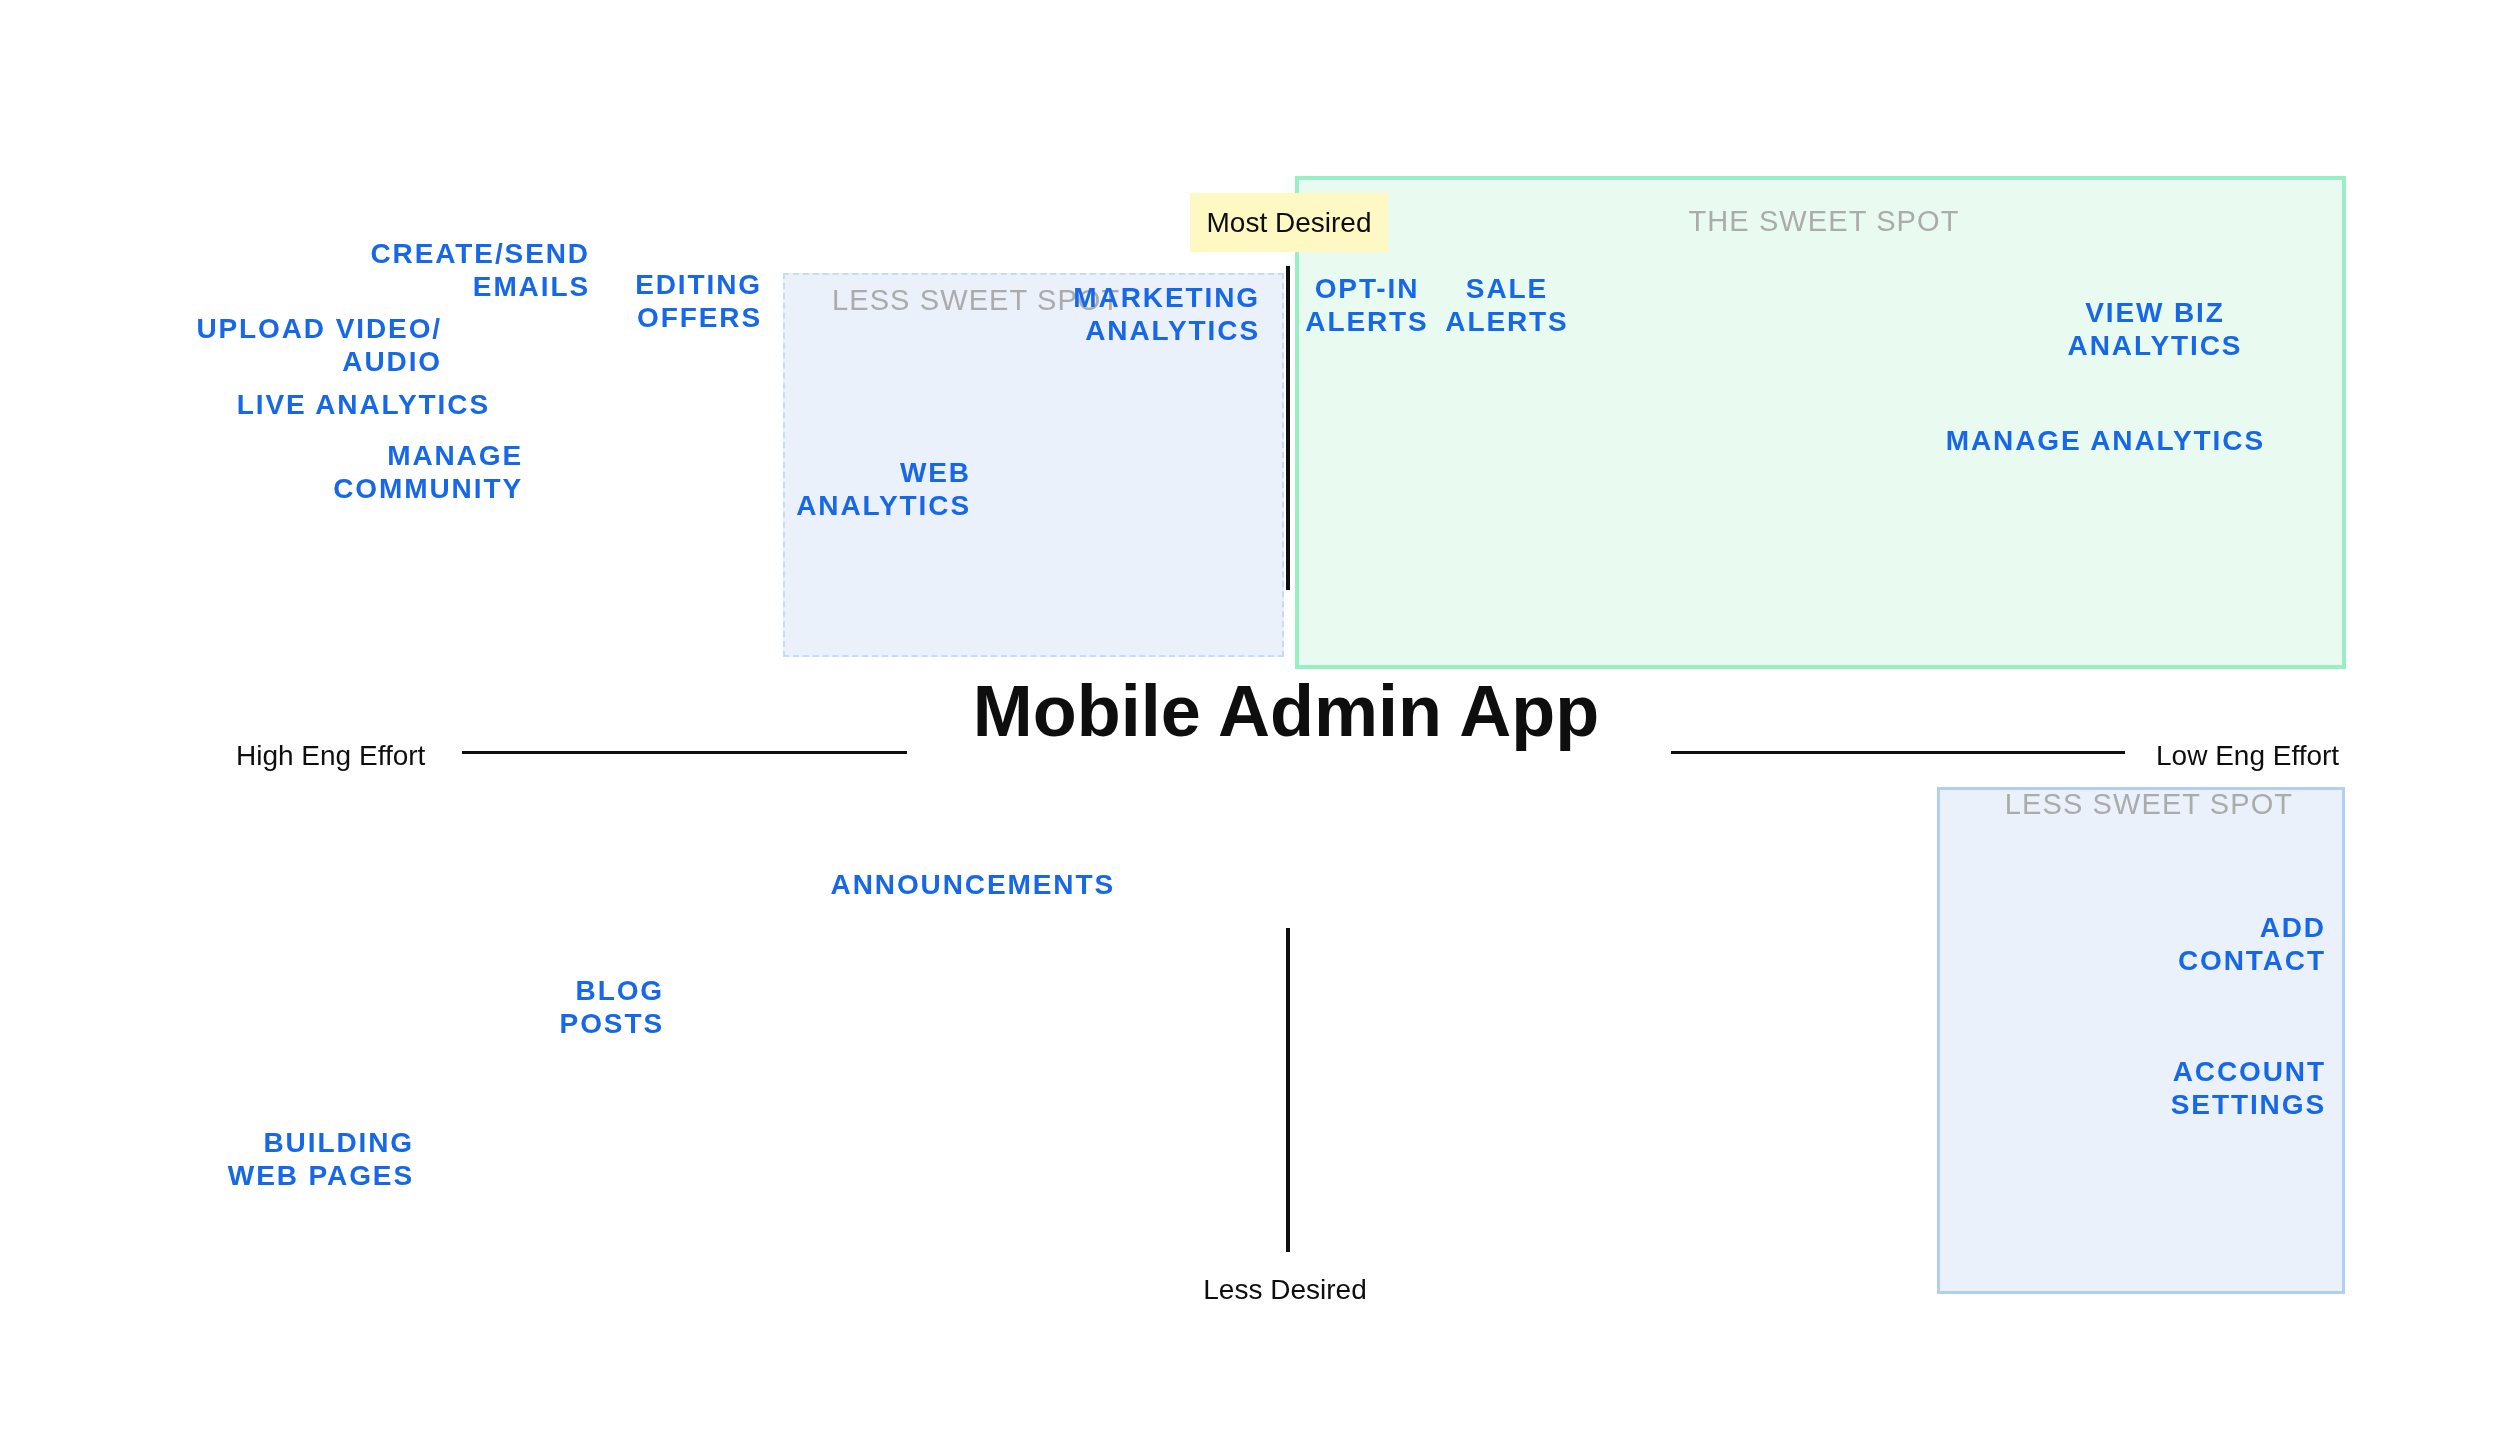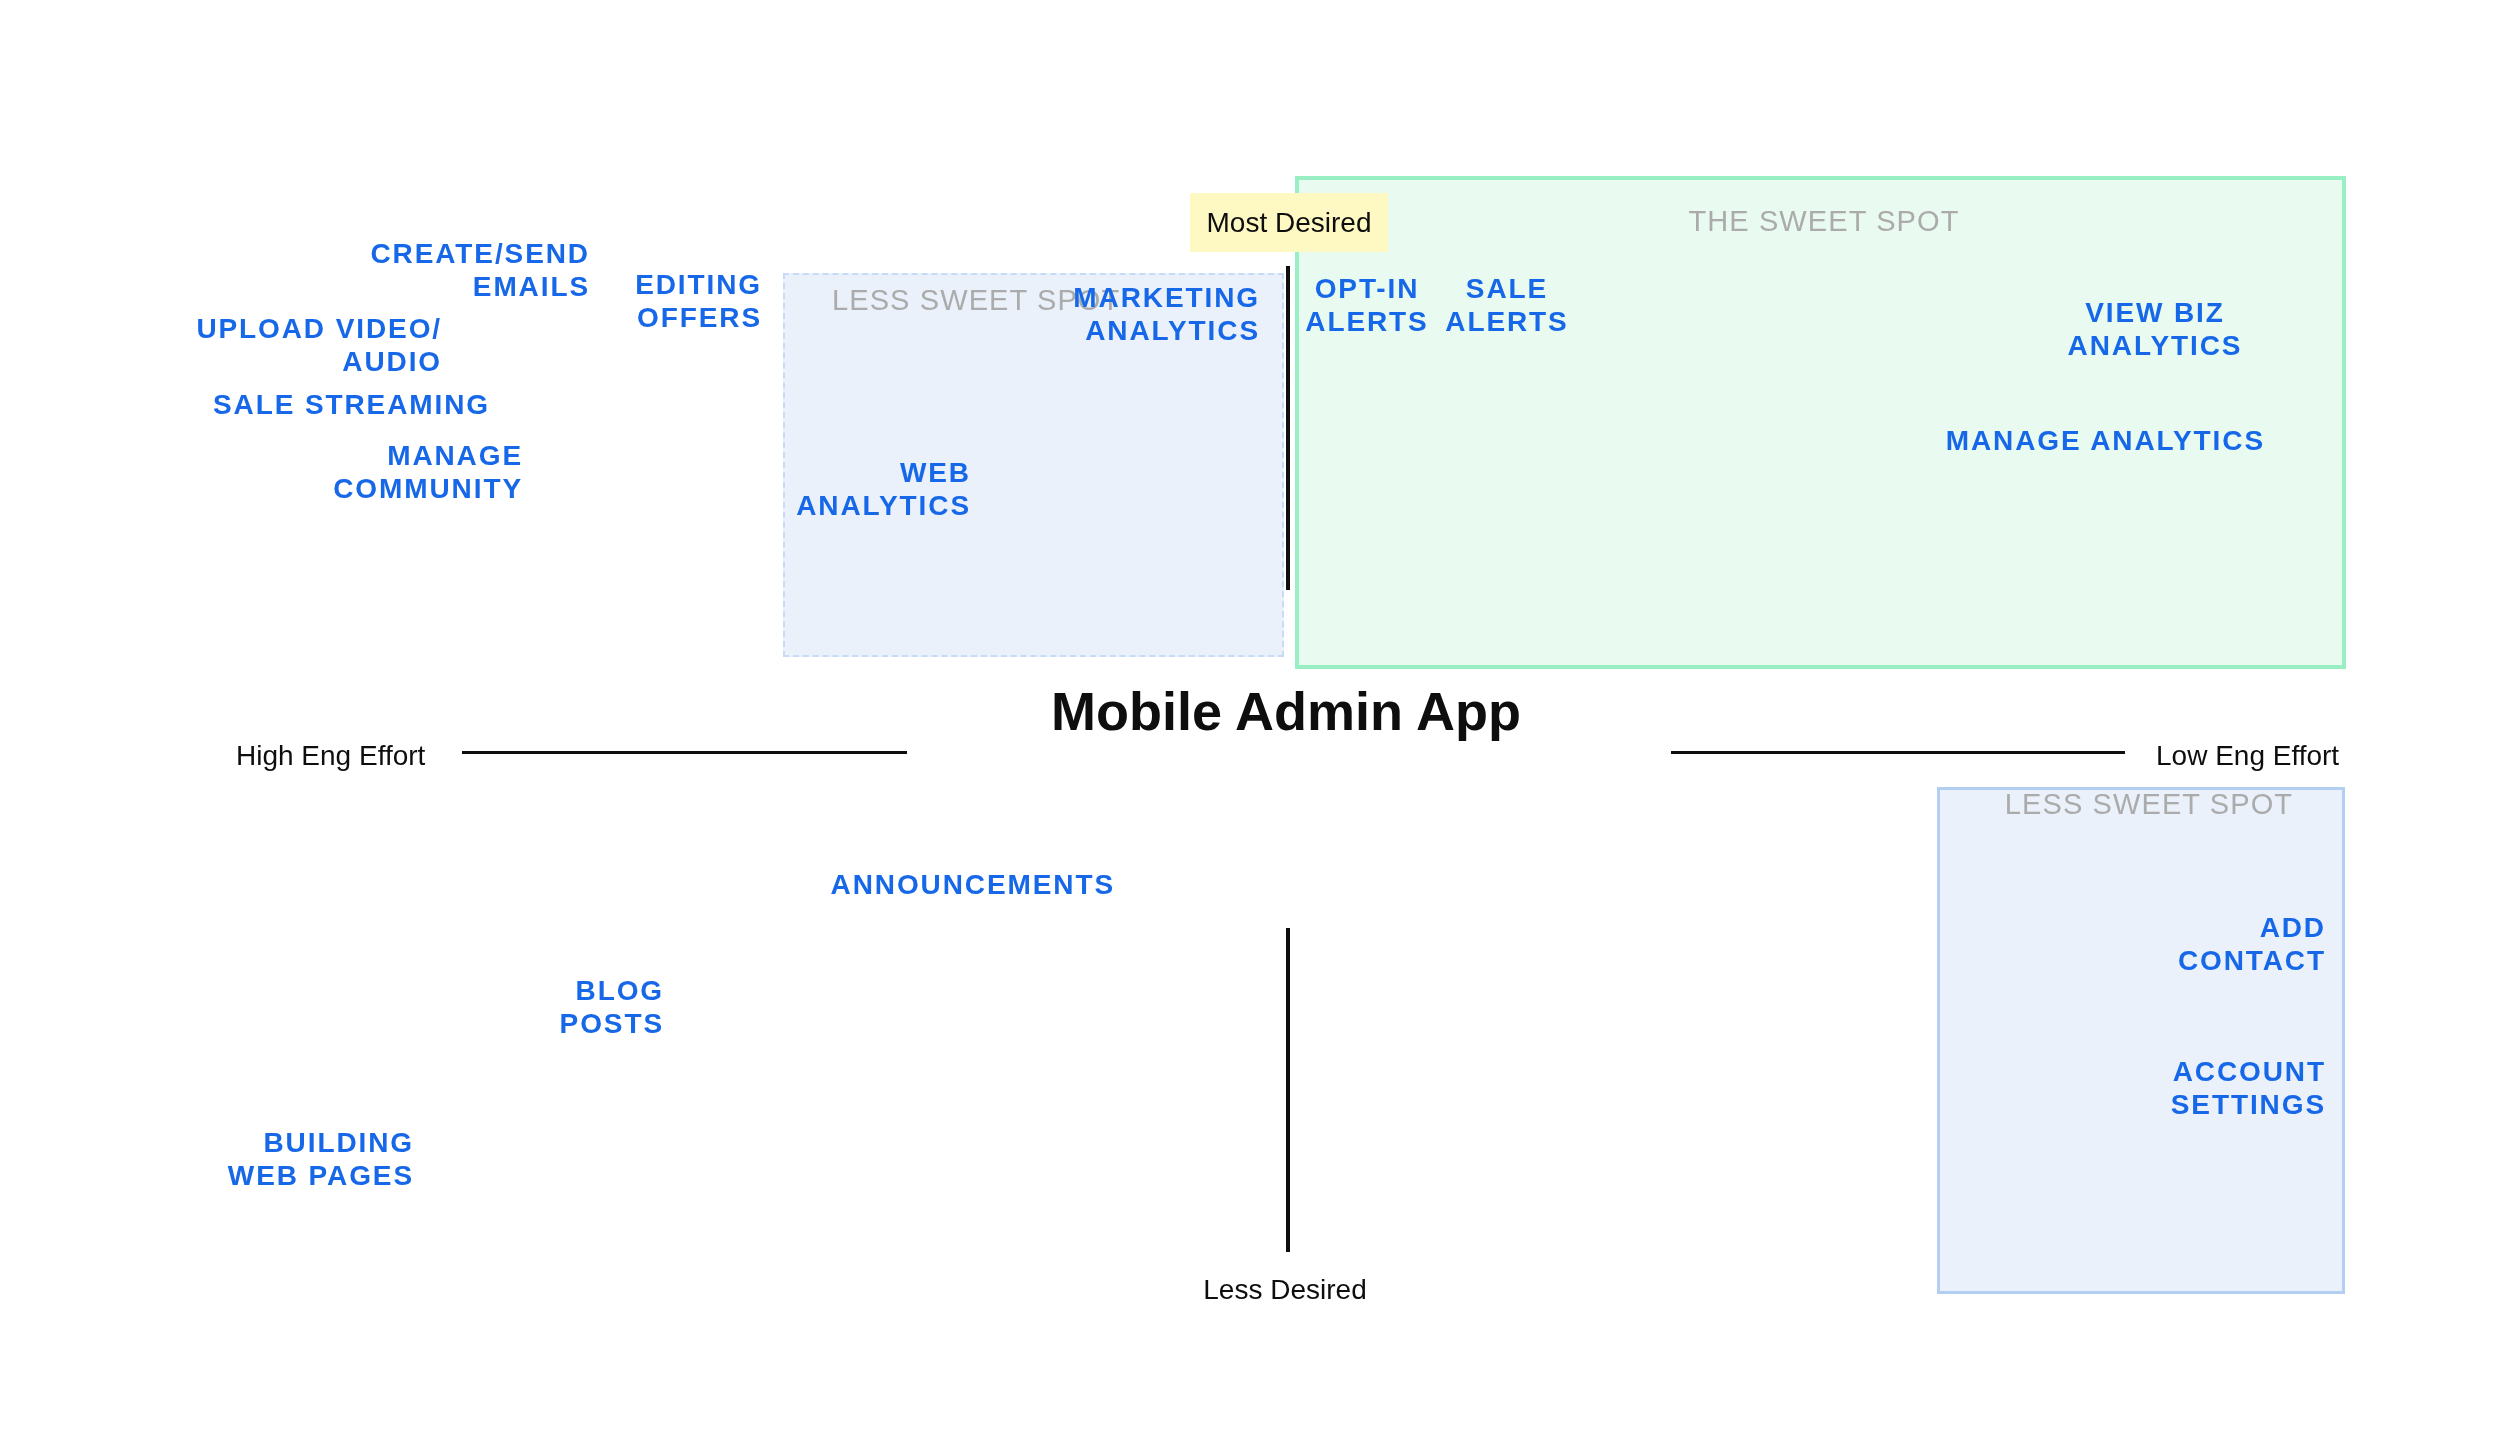--- a/index.html
+++ b/index.html
@@ -61,21 +61,21 @@
     font-size:28px;line-height:33px;white-space:nowrap;
   }
   .axis-label.centered{transform:translateX(-50%);text-align:center;}
   .axis-label.boxed{
     background:#fef9c3;left:1190px;top:193px;width:198px;height:59px;
     line-height:59px;text-align:center;z-index:5;
   }
 
   .title{
     position:absolute;left:1286px;top:671px;transform:translateX(-50%);
-    color:var(--ink);font-weight:600;font-size:54px;line-height:80px;
+    color:var(--ink);font-weight:600;font-size:72px;line-height:80px;
     text-align:center;white-space:nowrap;z-index:4;
   }
 
   
   .f-create{right:1922px;top:237px;}
   .f-editing{right:1750px;top:268px;}
   .f-upload{right:2070px;top:312px;}
   .f-live{right:2022px;top:388px;}
   .f-community{right:1989px;top:439px;}
 
@@ -148,21 +148,21 @@
       <div>EMAILS</div>
     </div>
     <div class="feature right f-editing">
       <div>EDITING</div>
       <div>OFFERS</div>
     </div>
     <div class="feature right f-upload">
       <div>UPLOAD VIDEO/</div>
       <div>AUDIO</div>
     </div>
-    <div class="feature right f-live">SALE STREAMING</div>
+    <div class="feature right f-live">LIVE ANALYTICS</div>
     <div class="feature right f-community">
       <div>MANAGE</div>
       <div>COMMUNITY</div>
     </div>
 
     <div class="feature right f-marketing">
       <div>MARKETING</div>
       <div>ANALYTICS</div>
     </div>
     <div class="feature right f-webanalytics">

